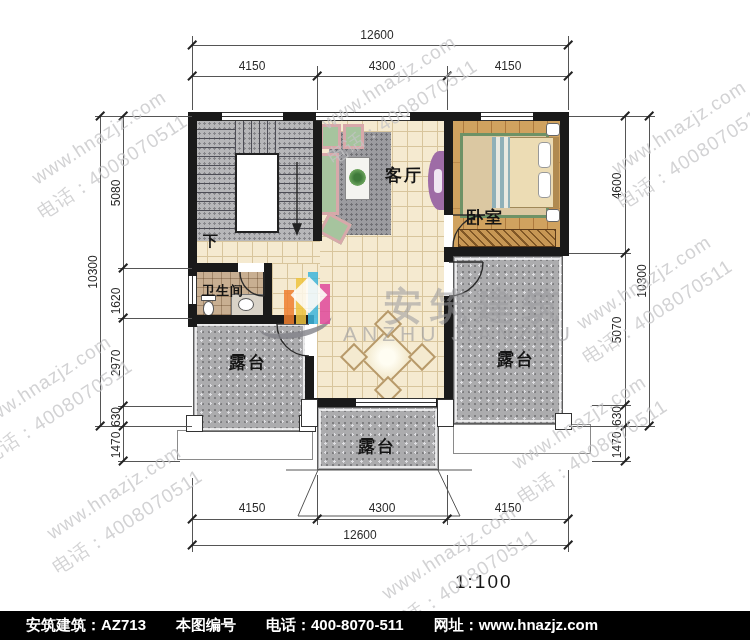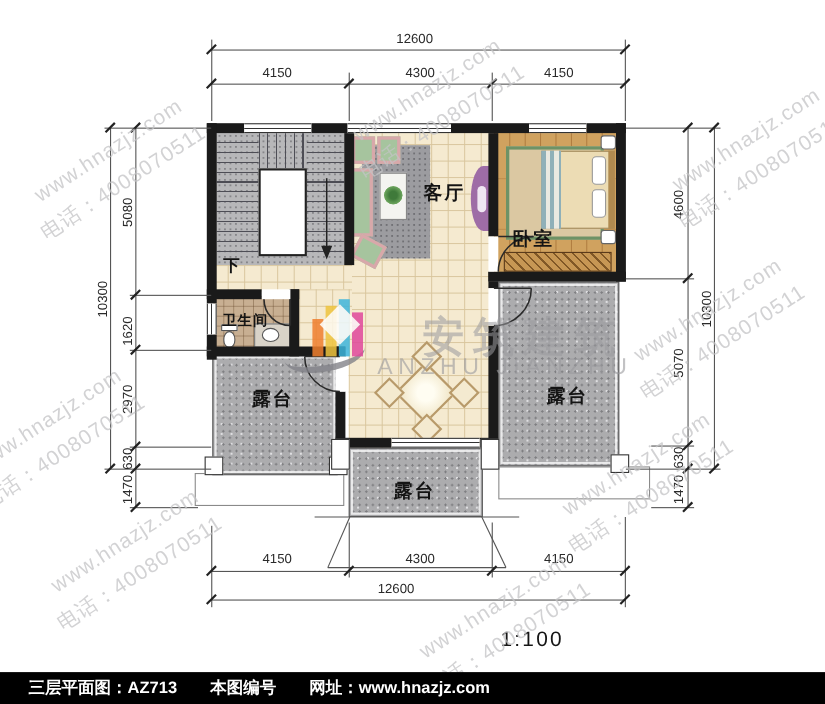--- a/index.html
+++ b/index.html
@@ -294,18 +294,19 @@
   <div class="abs wm" style="left:110px;top:150px;"><span class="l1">www.hnazjz.com</span><span class="l2">电话：4008070511</span></div>
   <div class="abs wm" style="left:400px;top:95px;"><span class="l1">www.hnazjz.com</span><span class="l2">电话：4008070511</span></div>
   <div class="abs wm" style="left:690px;top:140px;"><span class="l1">www.hnazjz.com</span><span class="l2">电话：4008070511</span></div>
   <div class="abs wm" style="left:55px;top:395px;"><span class="l1">www.hnazjz.com</span><span class="l2">电话：4008070511</span></div>
   <div class="abs wm" style="left:655px;top:295px;"><span class="l1">www.hnazjz.com</span><span class="l2">电话：4008070511</span></div>
   <div class="abs wm" style="left:125px;top:505px;"><span class="l1">www.hnazjz.com</span><span class="l2">电话：4008070511</span></div>
   <div class="abs wm" style="left:460px;top:565px;"><span class="l1">www.hnazjz.com</span><span class="l2">电话：4008070511</span></div>
   <div class="abs wm" style="left:590px;top:435px;"><span class="l1">www.hnazjz.com</span><span class="l2">电话：4008070511</span></div>
 
   <div id="footer">
-    <span>三层平面图：AZ713</span>
+    <span>安筑建筑：AZ713</span>
     <span>本图编号</span>
+    <span>电话：400-8070-511</span>
     <span>网址：www.hnazjz.com</span>
   </div>
 
 </div>
 
 </body></html>

